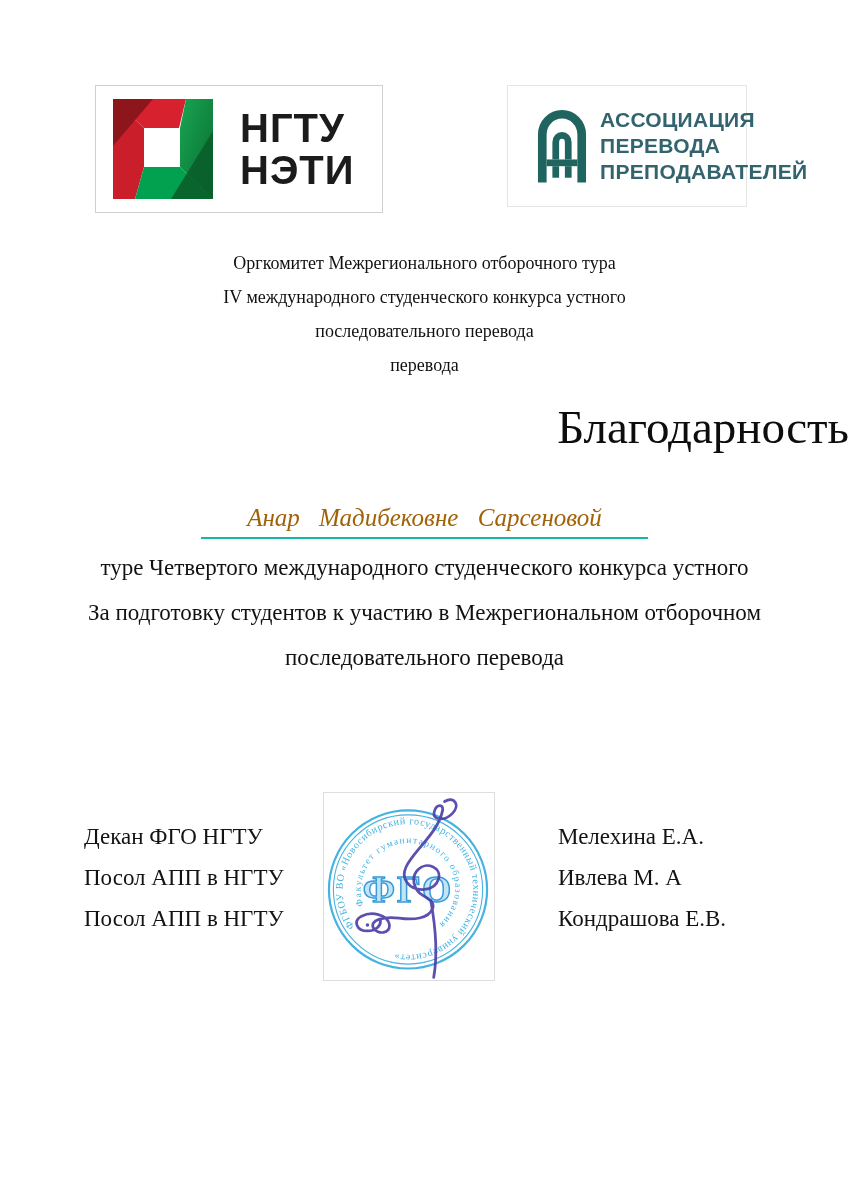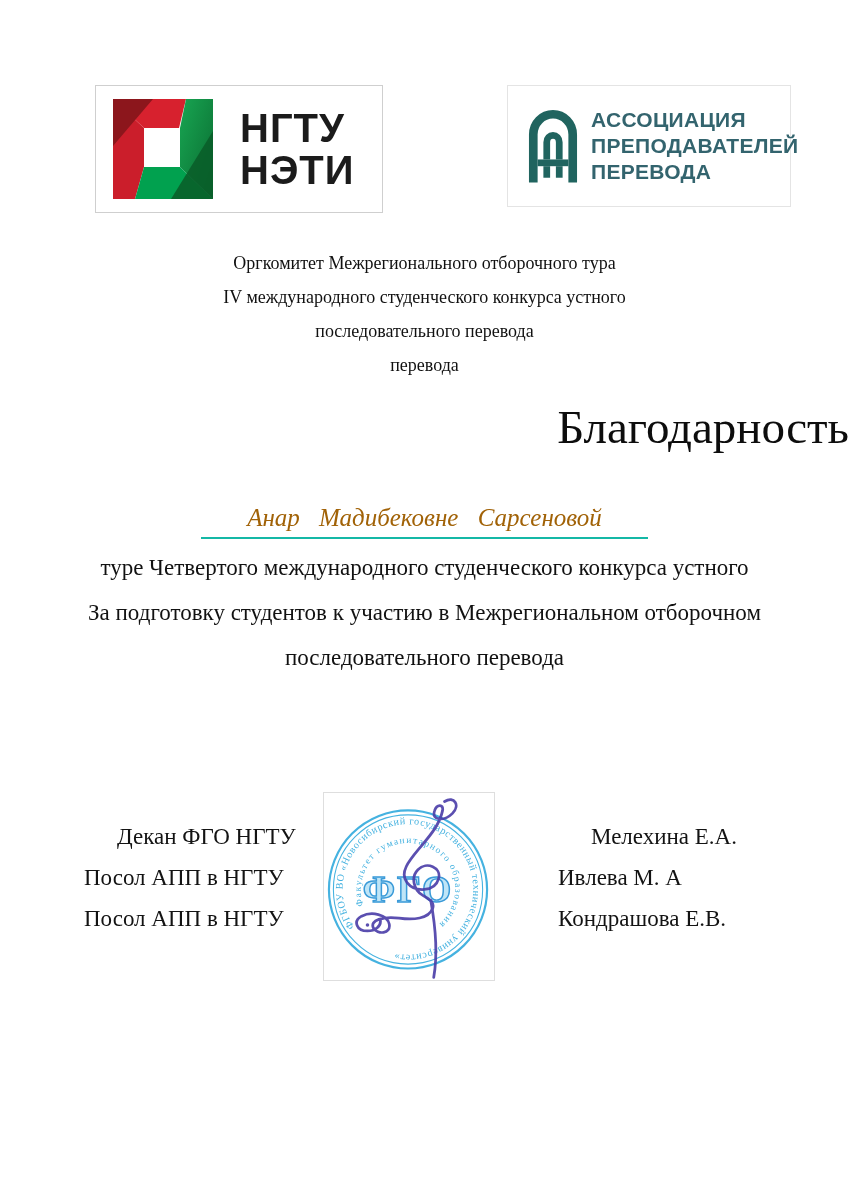--- a/index.html
+++ b/index.html
@@ -18,24 +18,24 @@
     display:flex;align-items:center;gap:26px;
     padding-left:16px;box-sizing:border-box;
   }
   .ngtu-mark{width:102px;height:100px;flex:0 0 auto;}
   .ngtu-text{
     font-family:"Liberation Sans", sans-serif;
     font-weight:800;font-size:40px;line-height:42px;
     letter-spacing:1px;color:#1b1b1b;
   }
   .logo-app{
-    position:absolute;left:507px;top:85px;width:284px;height:122px;
+    position:absolute;left:507px;top:85px;width:240px;height:122px;
     border:1px solid #e4e4e4;background:#fff;
     display:flex;align-items:center;gap:13px;
-    padding-left:20px;box-sizing:border-box;
+    padding-left:29px;box-sizing:border-box;
   }
   .app-mark{width:50px;height:76px;flex:0 0 auto;}
   .app-text{
     font-family:"Liberation Sans", sans-serif;
     font-weight:700;font-size:21px;line-height:26px;
     letter-spacing:0.3px;color:#33646e;
   }
   
   .intro{
     position:absolute;left:0;right:0;top:246px;
@@ -55,21 +55,21 @@
     border-bottom:2px solid #14b8a6;
     padding:0 46px 2px 46px;
   }
   .body-par{
     position:absolute;left:0;right:0;top:545px;
     text-align:center;font-size:23px;line-height:45px;color:#111;
   }
   
   .sig-title{position:absolute;left:84px;font-size:23px;line-height:30px;color:#131313;}
   .sig-name{position:absolute;left:558px;font-size:23px;line-height:30px;color:#131313;}
-  .row1{top:822px;margin-left:33px;} .row2{top:863px;} .row3{top:904px;}
+  .row1{top:822px;} .row2{top:863px;} .row3{top:904px;}
   .stamp-box{
     position:absolute;left:323px;top:792px;width:172px;height:189px;
     border:1px solid #dedede;background:#fff;box-sizing:border-box;
   }
   .stamp-box svg{display:block;}
 </style>
 </head>
 <body>
 
 <div class="page">
@@ -101,22 +101,22 @@
       <g stroke="#20645f" fill="none" stroke-linecap="butt">
         <path d="M5.5,76 V26 A20.5,21 0 0 1 46.5,26 V76" stroke-width="9"></path>
         <path d="M19.5,52 V34 A6.5,7 0 0 1 32.5,34 V52" stroke-width="7"></path>
         <path d="M10,55.5 H42" stroke-width="7"></path>
         <path d="M19.5,59 V71" stroke-width="7"></path>
         <path d="M32.5,59 V71" stroke-width="7"></path>
       </g>
     </svg>
     <div class="app-text">
       <div>АССОЦИАЦИЯ</div>
+      <div>ПЕРЕВОДА</div>
       <div>ПРЕПОДАВАТЕЛЕЙ</div>
-      <div>ПЕРЕВОДА</div>
     </div>
   </div>
 
   <div class="intro">
     <div>Оргкомитет Межрегионального отборочного тура</div>
     <div>IV международного студенческого конкурса устного</div>
     <div>последовательного перевода</div>
     <div>перевода</div>
   </div>
 

